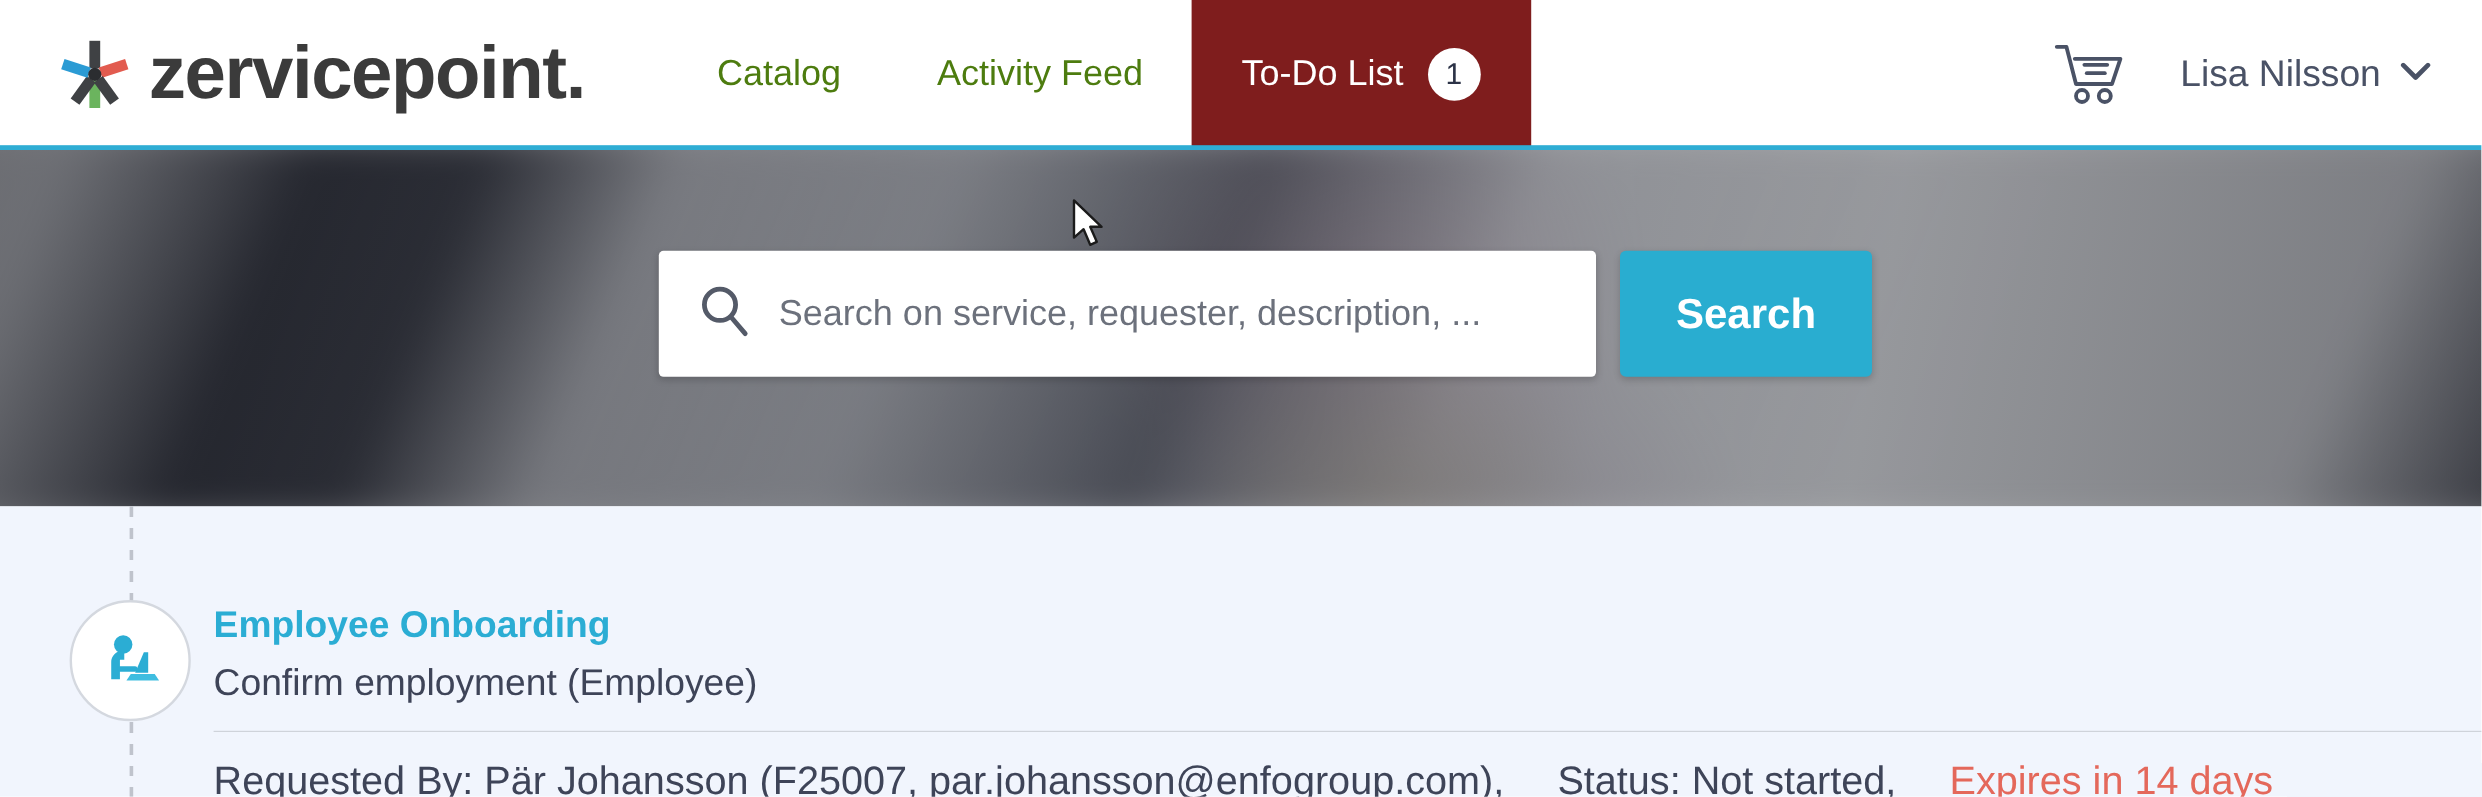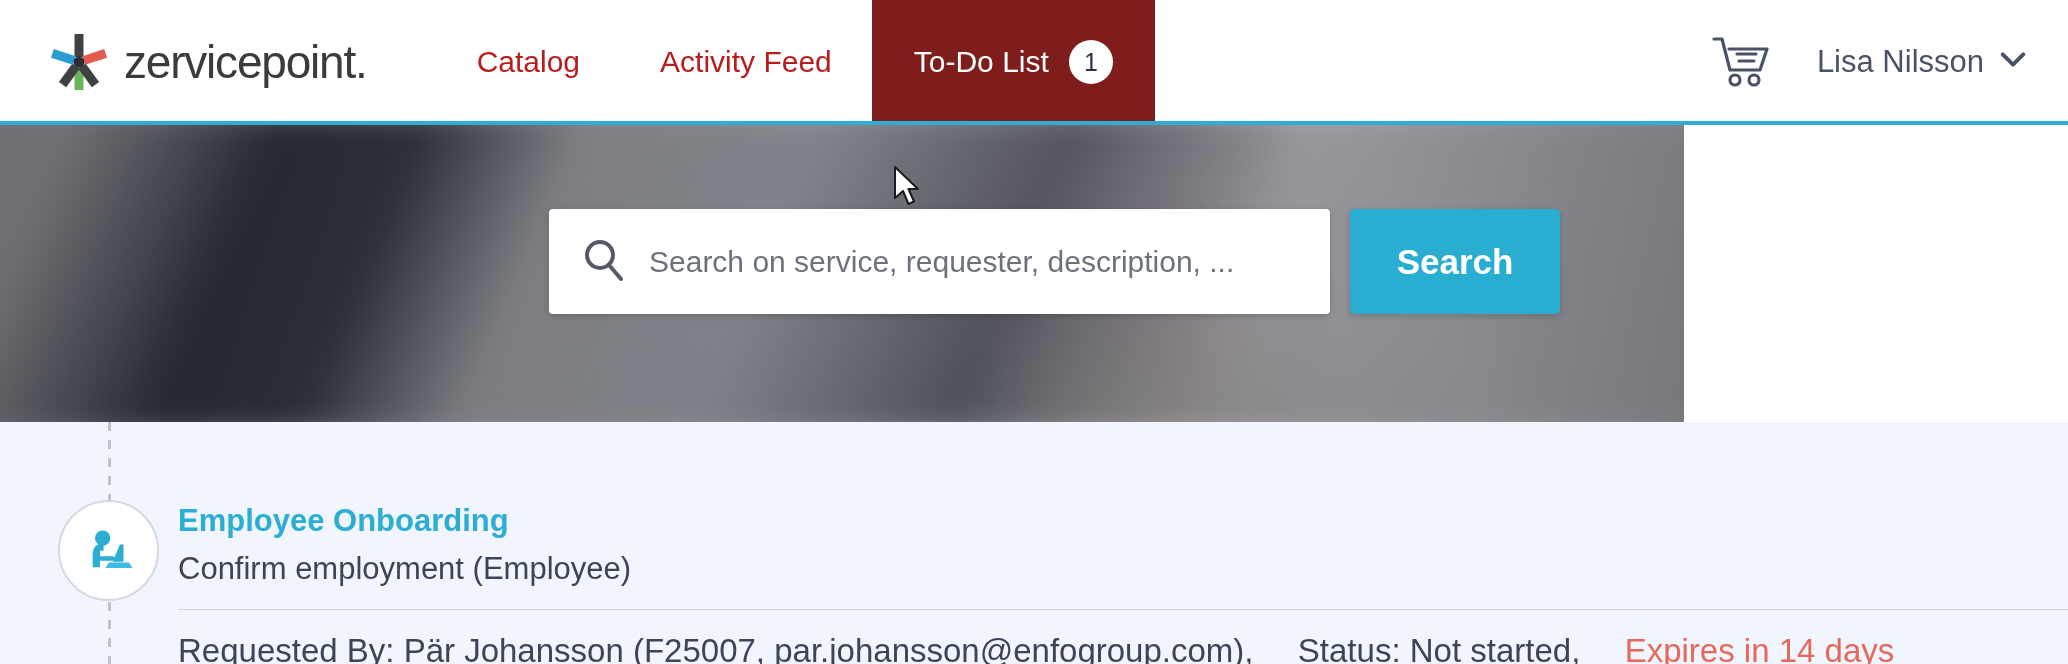--- a/index.html
+++ b/index.html
@@ -33,38 +33,38 @@
     margin-left: 50px;
     height: 100%;
   }
   .brand-mark {
     width: 58px; height: 58px;
     position: relative;
     margin-right: 16px;
     flex: 0 0 auto;
   }
   .brand-text {
-    font-size: 46px;
-    font-weight: 400;
+    font-size: 62px;
+    font-weight: 700;
     color: #3B3B3B;
     letter-spacing: -1.2px;
     line-height: 1;
     white-space: nowrap;
   }
 
   .nav-links {
     display: flex; align-items: stretch;
     height: 124px;
     margin-left: 70px;
   }
   .nav-link {
     display: flex; align-items: center;
     padding: 0 40px;
     font-size: 30px;
-    color: #b91c1c;
+    color: #4d7c0f;
     height: 124px;
     cursor: pointer;
     white-space: nowrap;
   }
   .nav-link.active {
     background: #7f1d1d;
     color: #ffffff;
     padding: 0 42px;
   }
   .nav-badge {
@@ -93,21 +93,21 @@
   .user-name {
     font-size: 31px;
     color: #4A5266;
     white-space: nowrap;
   }
   .chev { display: inline-block; }
 
   
   .hero {
     position: absolute; top: 125px; left: 0;
-    width: 1684px; height: 297px;
+    width: 2068px; height: 297px;
     overflow: hidden;
   }
   .hero-photo {
     position: absolute; inset: 0;
     background:
       radial-gradient(ellipse 360px 300px at 1180px 330px, rgba(150,120,140,0.33), rgba(0,0,0,0) 70%),
       radial-gradient(ellipse 300px 260px at 1130px 120px, rgba(175,130,150,0.30), rgba(0,0,0,0) 72%),
       radial-gradient(ellipse 230px 220px at 1150px 290px, rgba(150,155,80,0.30), rgba(0,0,0,0) 70%),
       linear-gradient(113deg,
         rgba(205,205,205,0.55) 0px,

